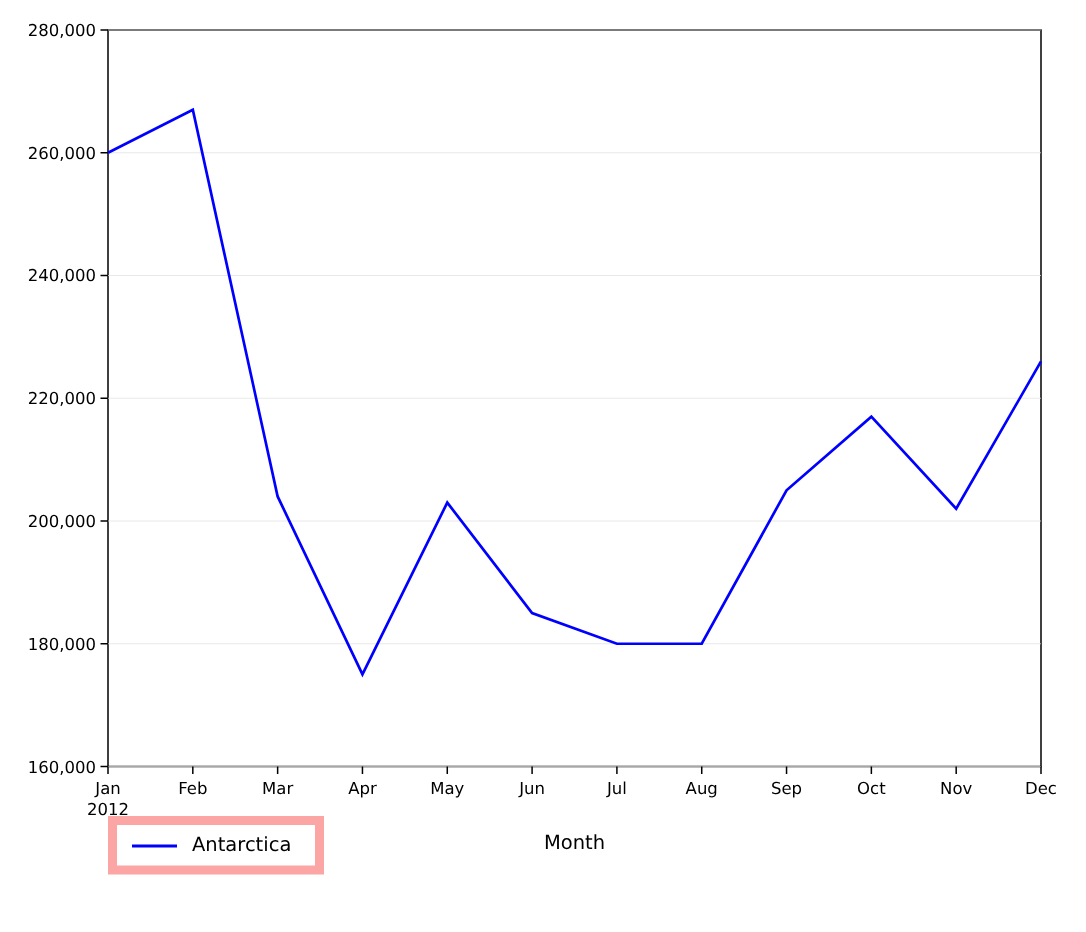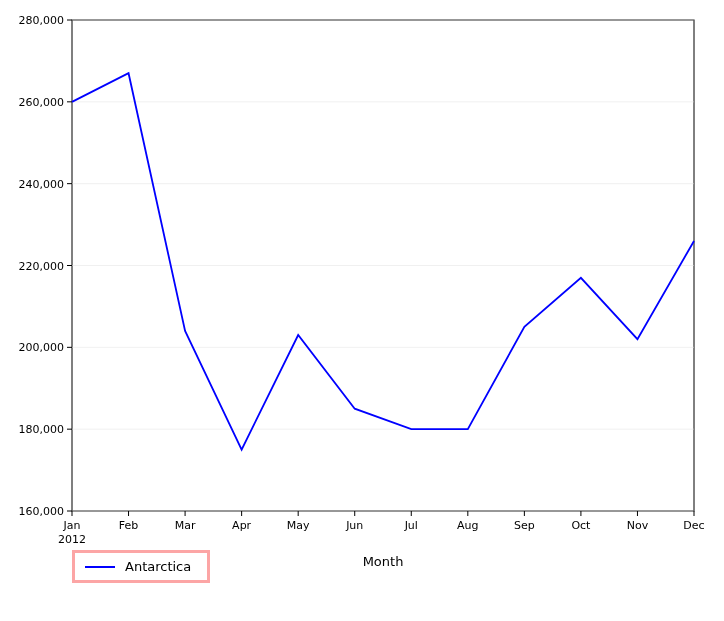--- a/index.html
+++ b/index.html
@@ -17,21 +17,21 @@
       background: #fff;
     }
     svg {
       width: 724px;
       height: 621px;
     }
     .legend-box {
       position: absolute;
       bottom: 38px;
       left: 72px;
-      border: 3px solid #fca5a5;
+      border: 6px solid #fca5a5;
       background: #fff;
       padding: 6px 16px 6px 10px;
       display: flex;
       align-items: center;
       gap: 10px;
     }
     .legend-line {
       width: 30px;
       height: 2px;
       background: blue;

